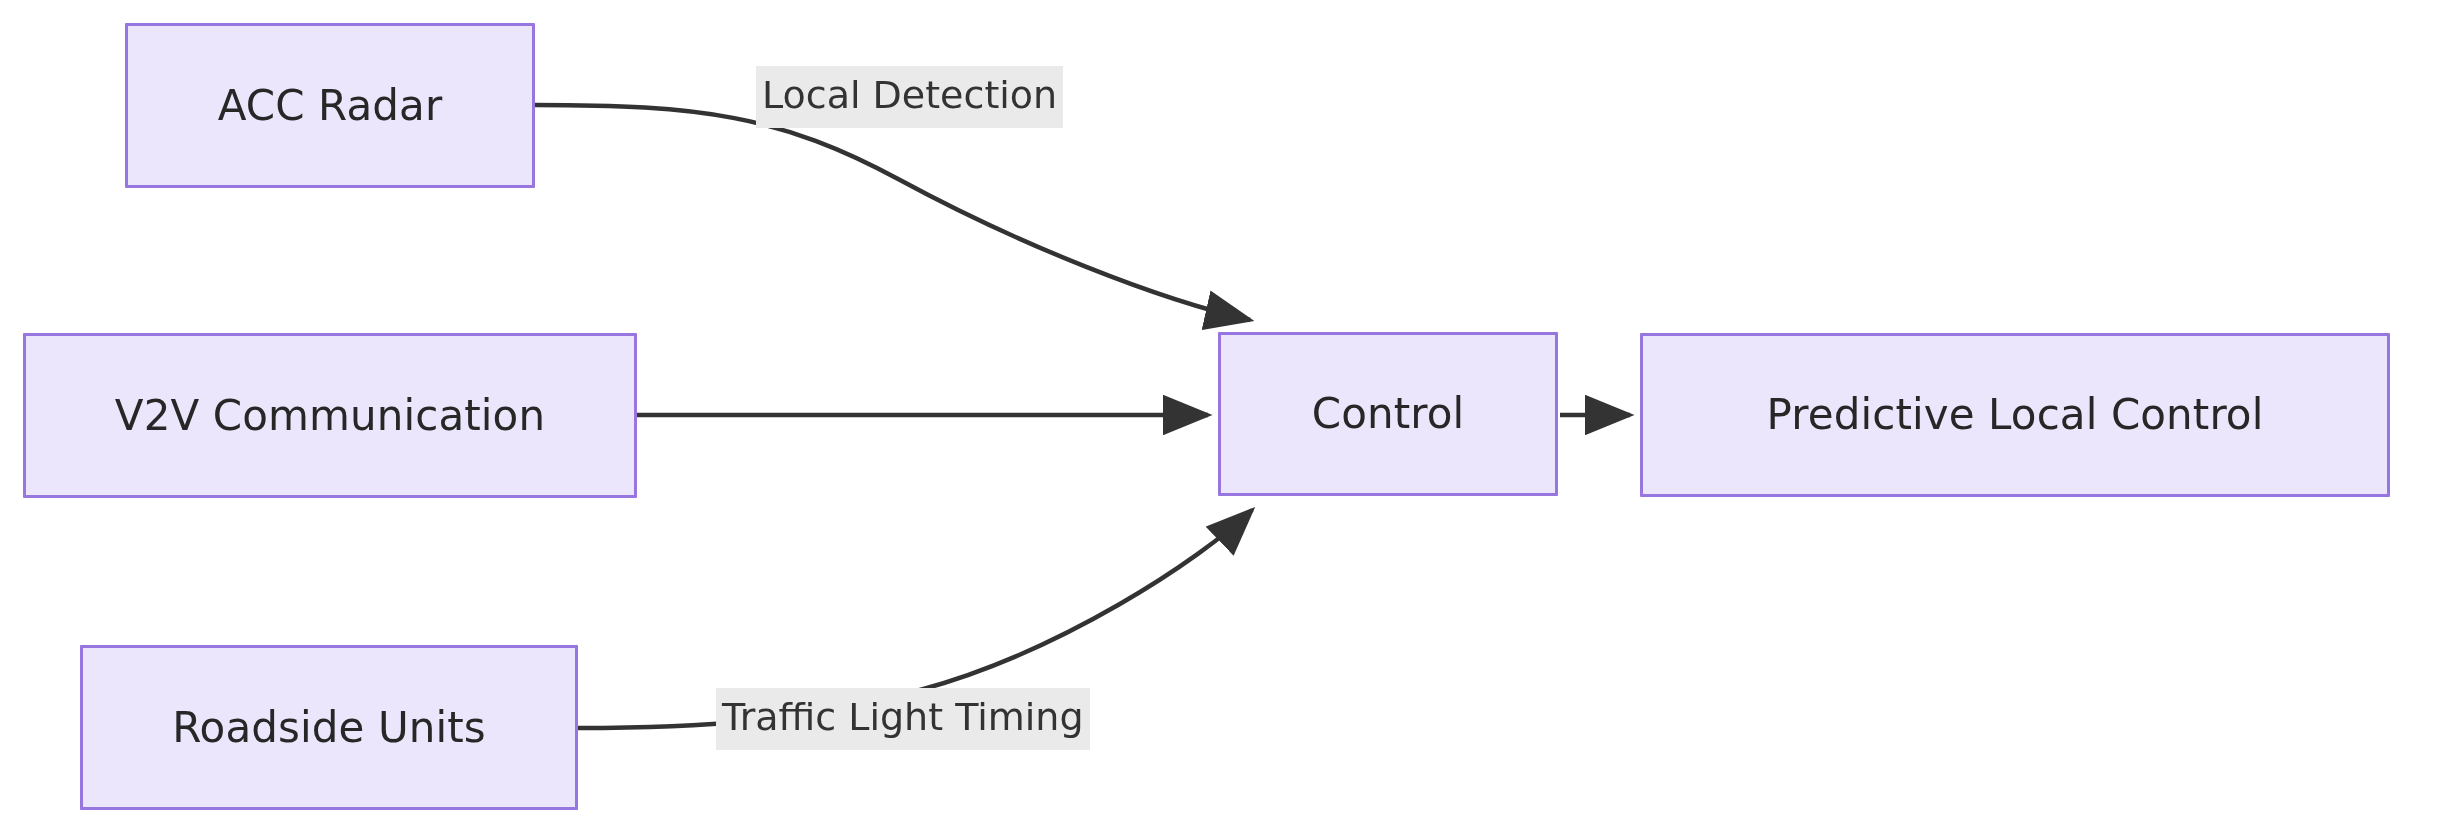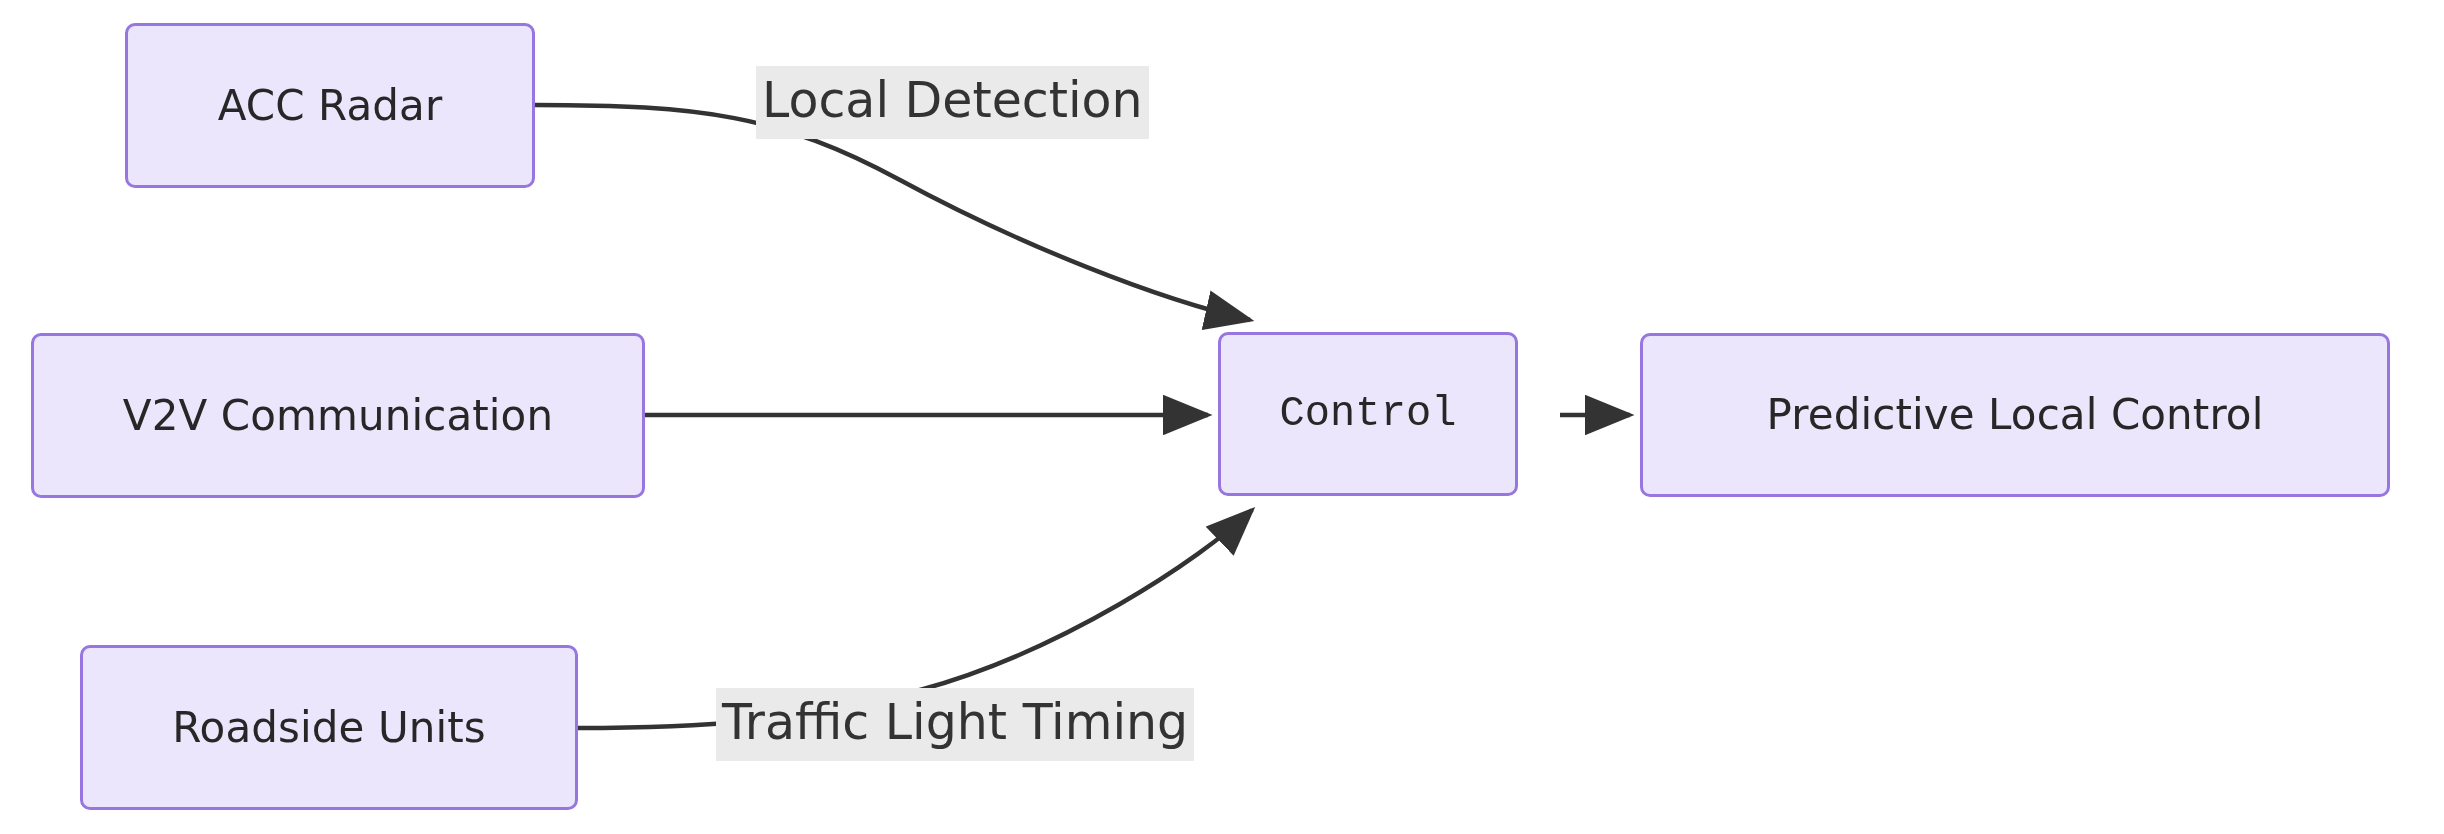--- a/index.html
+++ b/index.html
@@ -25,49 +25,49 @@
     top: 0;
     width: 2444px;
     height: 834px;
     pointer-events: none;
   }
   .node {
     position: absolute;
     box-sizing: border-box;
     background: #ebe6fc;
     border: 3px solid #9776e0;
-    border-radius: 10px;
+    border-radius: 1px;
     display: flex;
     align-items: center;
     justify-content: center;
   }
   .node-label {
     color: #272727;
     font-size: 42px;
     font-weight: 400;
     line-height: 1;
     letter-spacing: 0.1px;
     white-space: nowrap;
   }
   .edge-label {
     position: absolute;
     background: #eaeaea;
     color: #333333;
-    font-size: 49px;
+    font-size: 38px;
     line-height: 1;
     white-space: nowrap;
     padding: 10px 6px 14px 6px;
     box-sizing: border-box;
   }
 
   
   #node-acc_radar      { left: 125px;  top: 23px;  width: 410px;  height: 165px; }
-  #node-v2v            { left: 23px;   top: 333px; width: 614px;  height: 165px; margin-left: 8px; }
+  #node-v2v            { left: 23px;   top: 333px; width: 614px;  height: 165px; }
   #node-roadside       { left: 80px;   top: 645px; width: 498px;  height: 165px; justify-content: center; }
-  #node-control        { left: 1218px; top: 332px; width: 300px;  height: 164px; font-family: Liberation Mono, monospace; }
+  #node-control        { left: 1218px; top: 332px; width: 340px;  height: 164px; }
   #node-predictive     { left: 1640px; top: 333px; width: 750px;  height: 164px; }
 
   
   #edgelabel-local_detection   { left: 756px; top: 66px;  }
   #edgelabel-remote_object     { left: 708px; top: 381px; }
   #edgelabel-traffic_light     { left: 716px; top: 688px; }
 </style>
 </head>
 <body>
 

